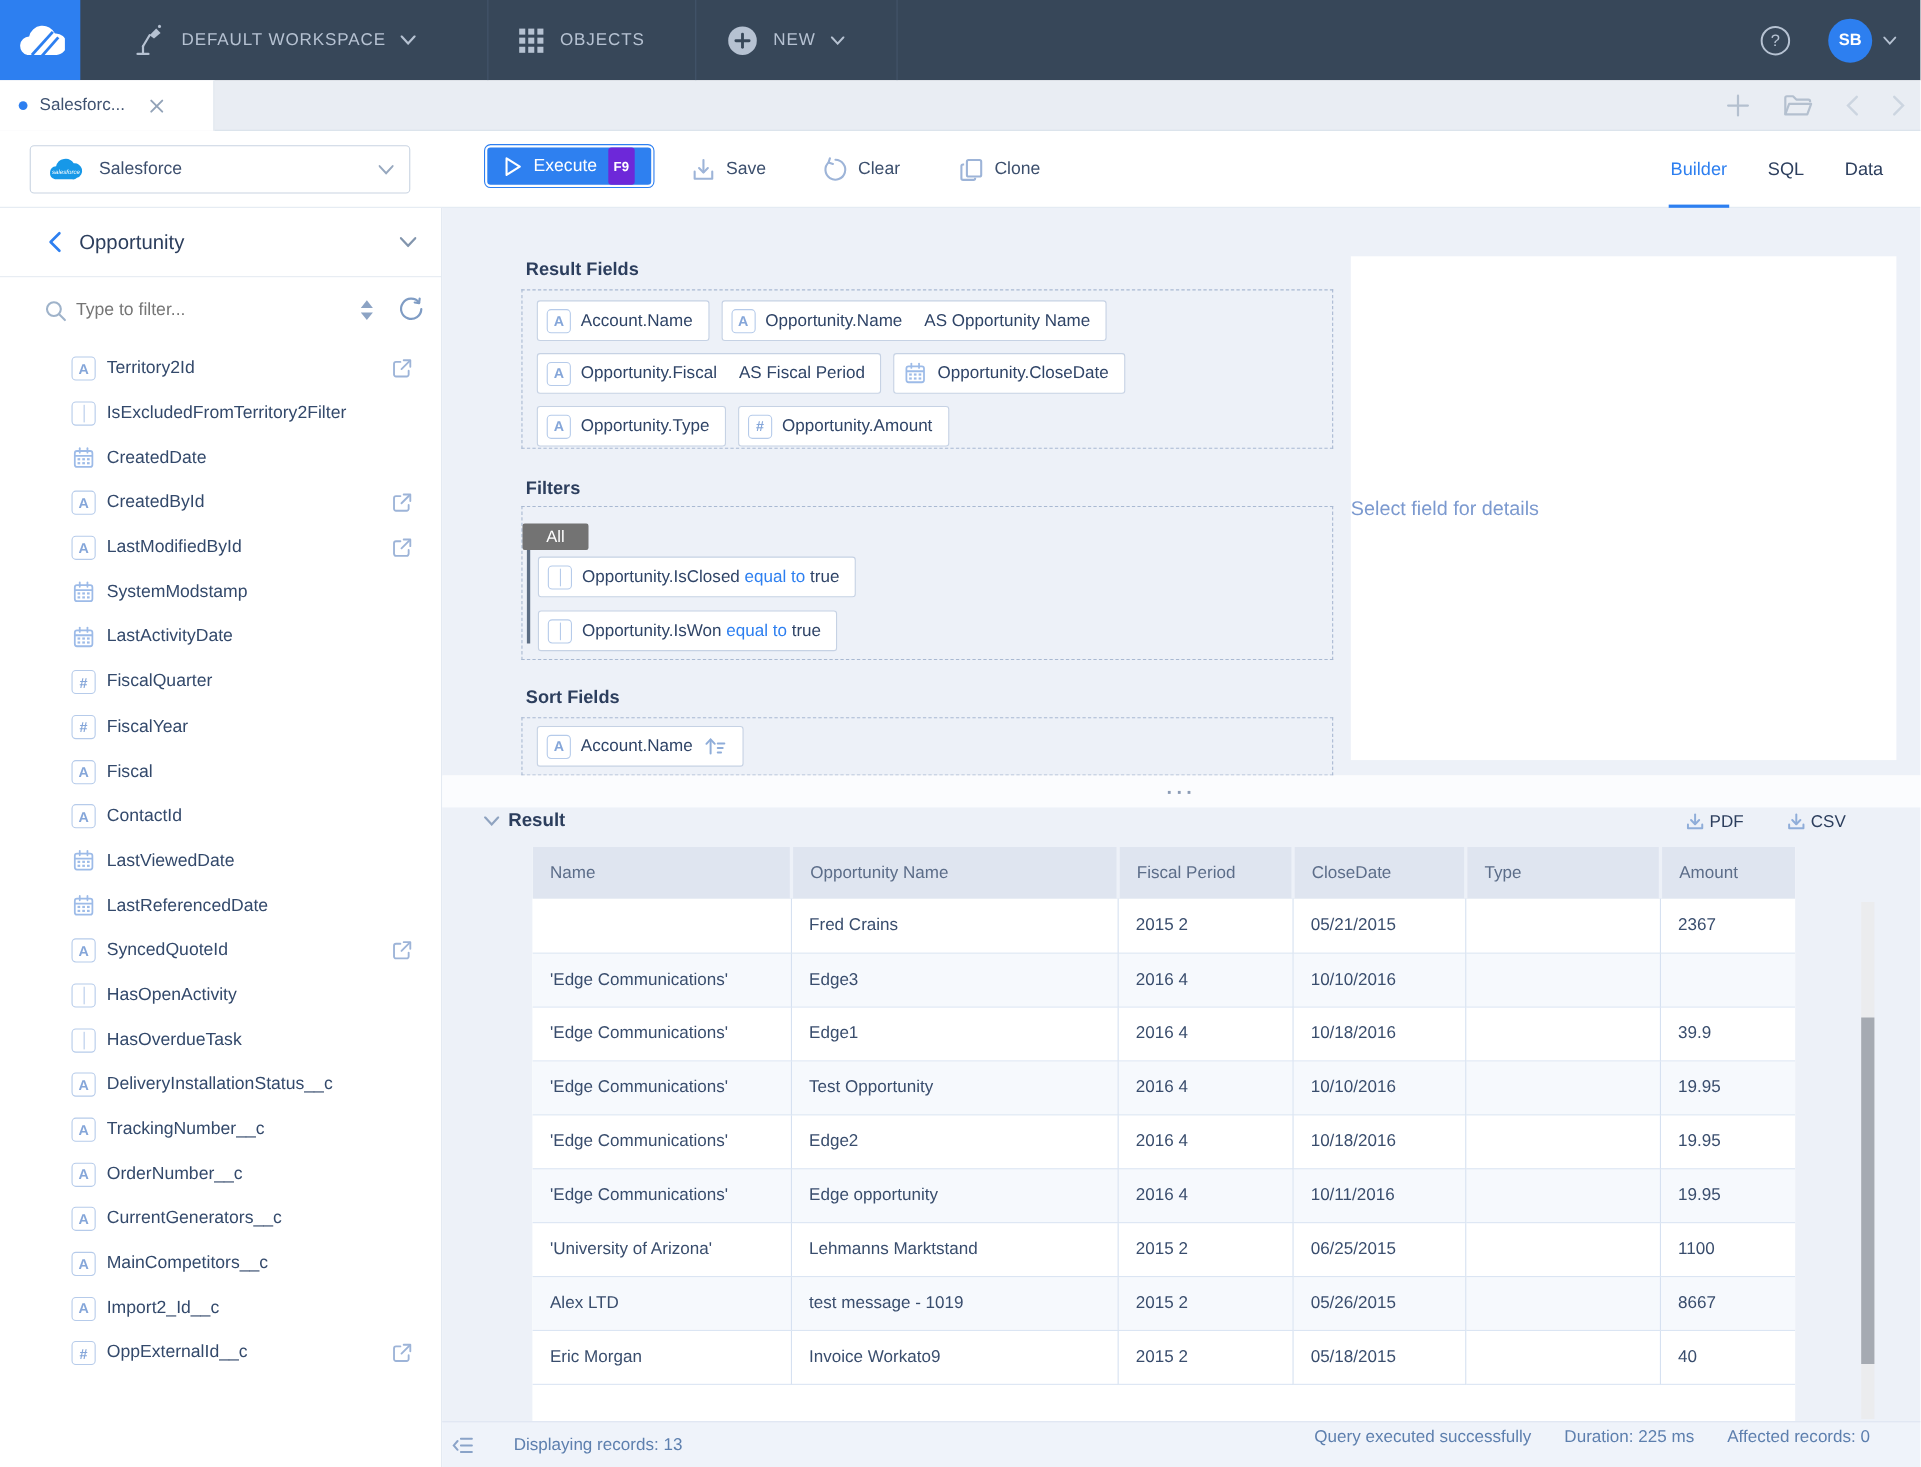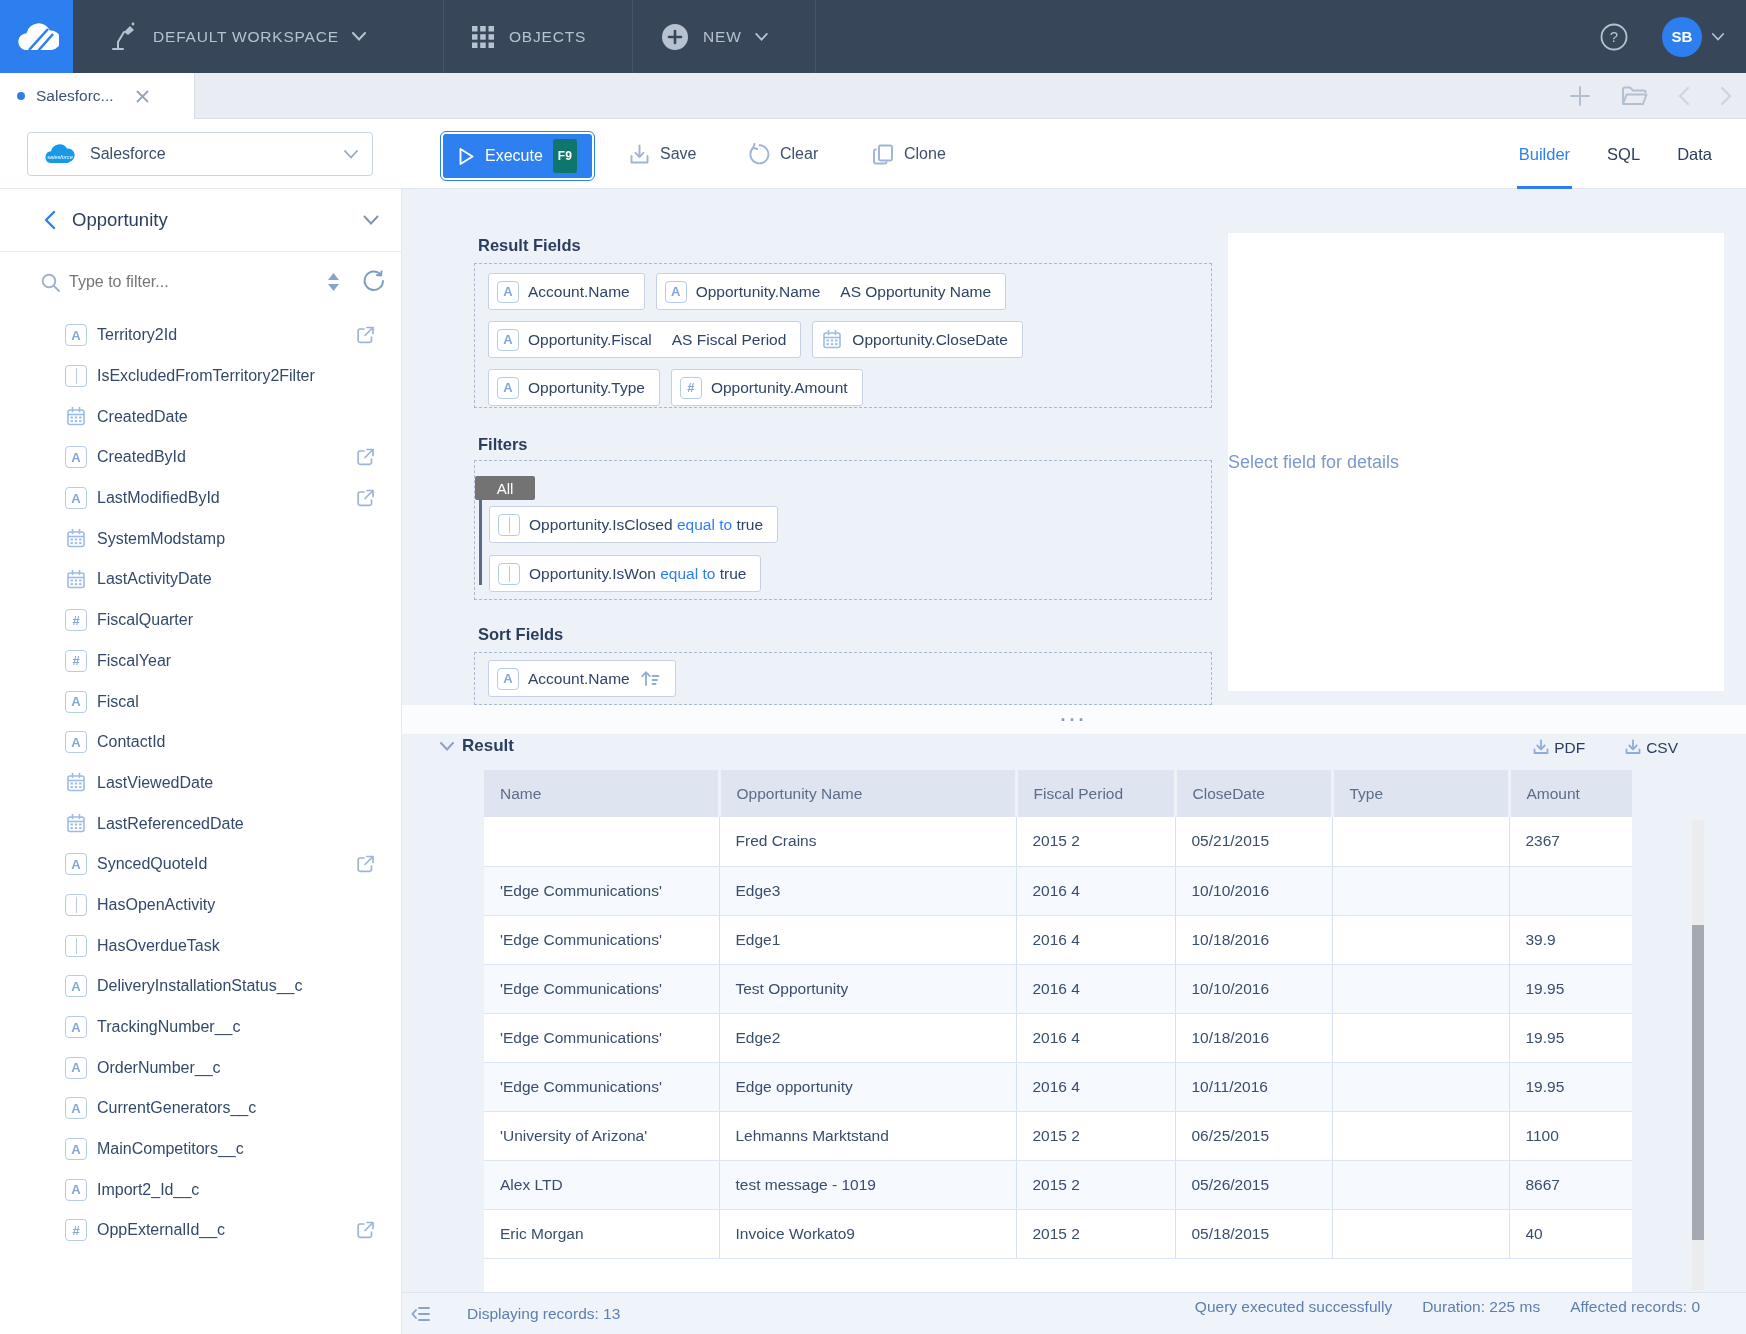--- a/index.html
+++ b/index.html
@@ -21,23 +21,23 @@
   .tab-active { position:absolute; left:0; top:0; width:195px; height:46px; background:#fff; border-right:1px solid #d8dfe9; display:flex; align-items:center; }
   .tab-dot { width:8px; height:8px; border-radius:50%; background:#2d7ff0; margin-left:17px; }
   .tab-label { margin-left:11px; color:#3f5270; font-size:15.5px; }
   .tab-close { margin-left:22px; cursor:pointer; }
   .tab-actions { position:absolute; right:14px; top:0; height:46px; display:flex; align-items:center; gap:30px; }
 
   
   .toolbar { left:0; top:119px; width:1746px; height:70px; background:#fff; border-bottom:1px solid #e2e8f1; }
   .connector { position:absolute; left:27px; top:13px; width:346px; height:44px; border:1px solid #c9d4e2; border-radius:4px; display:flex; align-items:center; padding:0 14px; gap:12px; cursor:pointer; background:#fff; }
   .connector-label { color:#3d4f6e; font-size:16px; flex:1; }
-  .execute-outer { position:absolute; left:440px; top:12px; height:50px; border:1px solid #2d7ff0; border-radius:6px; background:#fff; padding:2px; cursor:pointer; }
+  .execute-outer { position:absolute; left:440px; top:12px; height:40px; border:1px solid #2d7ff0; border-radius:6px; background:#fff; padding:2px; cursor:pointer; }
   .execute-btn { height:100%; background:#2e80f0; border-radius:3px; display:flex; align-items:center; gap:10px; padding:0 15px; color:#fff; font-size:16px; }
-  .fkey { background:#0f766e; border-radius:3px; font-size:12px; padding:10px 5px; font-weight:700; }
+  .fkey { background:#6d28d9; border-radius:3px; font-size:12px; padding:10px 5px; font-weight:700; }
   .tool-btn { position:absolute; top:12px; height:46px; display:flex; align-items:center; gap:9px; color:#3c4f6d; font-size:16px; cursor:pointer; }
   .view-tabs { position:absolute; right:34px; top:0; height:70px; display:flex; align-items:center; gap:37px; }
   .view-tab { font-size:16.5px; color:#2c3e5d; cursor:pointer; position:relative; height:70px; display:flex; align-items:center; }
   .view-tab.active { color:#2d7ff0; }
   .view-tab.active::after { content:""; position:absolute; left:-2px; right:-2px; bottom:0; height:3px; background:#2d7ff0; }
 
   
   .sidebar { left:0; top:189px; width:402px; height:1145px; background:#fff; border-right:1px solid #e2e8f1; overflow:hidden; }
   .side-header { position:absolute; left:0; top:0; width:100%; height:63px; border-bottom:1px solid #e6ebf2; display:flex; align-items:center; }
   .side-title { color:#2c3e5d; font-size:18.5px; font-weight:500; margin-left:16px; }
@@ -101,21 +101,21 @@
 <div class="abs navbar">
   <div class="abs logo-block">
     <span>
       <svg width="44" height="34" viewBox="0 0 44 34">
         <path d="M10 30 a8.5 8.5 0 0 1 1.5-16.8 A12.5 12.5 0 0 1 35 10.5 a8.3 8.3 0 0 1 1.5 19.5 z" fill="#fff"></path>
         <line x1="14" y1="30" x2="33" y2="9" stroke="#2d7ff0" stroke-width="2.6"></line>
         <line x1="23" y1="31" x2="38" y2="14" stroke="#2d7ff0" stroke-width="2.6"></line>
       </svg>
     </span>
   </div>
-  <div class="nav-item" style="left:106px;justify-content:center;">
+  <div class="nav-item" style="left:118px;justify-content:center;">
     <span>
       <svg width="34" height="34" viewBox="0 0 34 34" fill="none" stroke="#b6c2d2" stroke-width="2" stroke-linecap="round">
         <line x1="7" y1="29" x2="17" y2="29"></line>
         <line x1="12" y1="29" x2="12" y2="22"></line>
         <path d="M12 22 L18 12"></path>
         <path d="M18 12 L24 6 L28 10 L22 15 Z" fill="#b6c2d2" stroke="none"></path>
         <circle cx="27" cy="4" r="1.4" fill="#b6c2d2" stroke="none"></circle>
       </svg>
     </span>
     <span>DEFAULT WORKSPACE</span>

